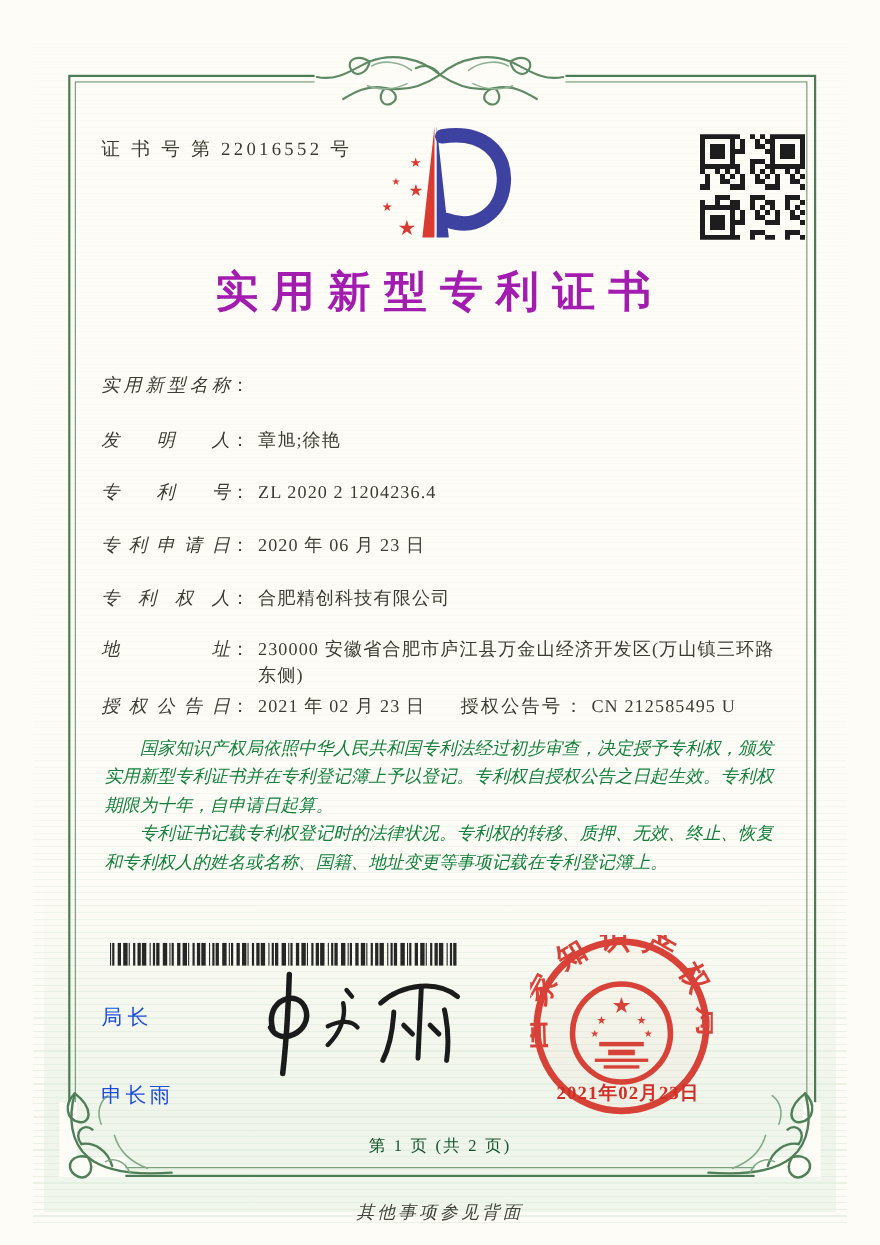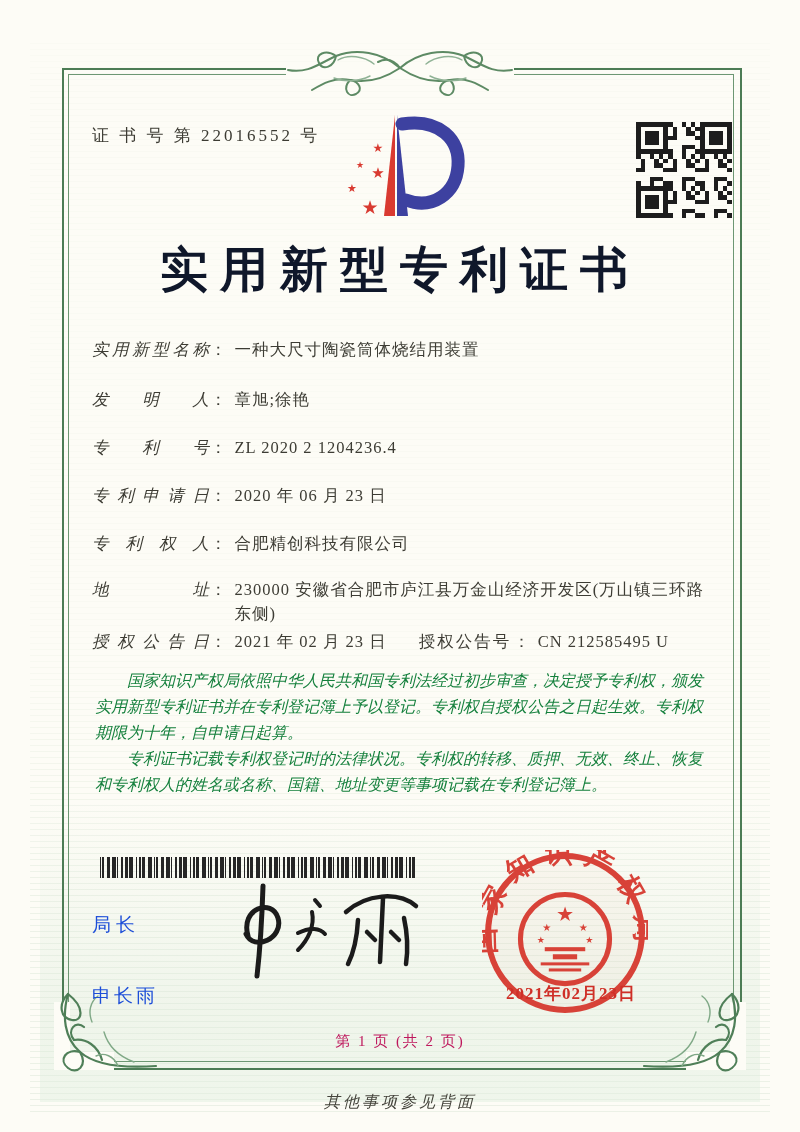--- a/index.html
+++ b/index.html
@@ -28,21 +28,21 @@
     border:1px solid #6d9773;z-index:1;}
   .deco{position:absolute;z-index:2;pointer-events:none;}
   .deco svg{display:block;}
 
   .cert-number{position:absolute;left:92px;top:124px;z-index:3;
     font-size:17px;letter-spacing:3px;color:#3c3b33;}
   .logo{position:absolute;left:336px;top:112px;width:132px;height:112px;z-index:3;}
   .qr{position:absolute;left:636px;top:122px;width:96px;height:96px;z-index:3;}
 
   .title{position:absolute;left:0;top:238px;width:800px;text-align:center;z-index:3;
-    font-size:48px;font-weight:700;letter-spacing:12px;color:#0f172a;}
+    font-size:39px;font-weight:700;letter-spacing:12px;color:#a21caf;}
 
   .fields{position:absolute;left:92px;top:338px;width:620px;z-index:3;font-size:16.5px;color:#3d3c34;}
   .frow{position:absolute;left:0;display:flex;align-items:flex-start;line-height:24px;}
   .frow .lbl{display:inline-block;width:118px;text-align:justify;text-align-last:justify;letter-spacing:1px;flex:none;font-style:italic;}
   .frow .col{flex:none;margin-right:8px;}
   .frow .val{display:inline-block;max-width:470px;letter-spacing:1px;}
   .r0{top:0px;} .r1{top:50px;} .r2{top:98px;} .r3{top:146px;}
   .r4{top:194px;} .r5{top:240px;} .r6{top:292px;}
   .gaz{margin-left:32px;display:flex;}
   .gaz .lbl2{letter-spacing:2px;margin-right:2px;}
@@ -56,21 +56,21 @@
     font-family:Liberation Sans, sans-serif;}
   .officials .pos{letter-spacing:5px;margin-bottom:12px;}
   .officials .nm{letter-spacing:3px;margin-top:45px;}
   .signature{position:absolute;left:218px;top:878px;width:205px;height:112px;z-index:4;}
 
   .seal{position:absolute;left:482px;top:850px;width:166px;height:166px;z-index:4;opacity:.93;}
   .seal-date{position:absolute;left:486px;top:982px;width:170px;z-index:5;text-align:center;
     color:#cf2f27;font-size:17px;font-weight:600;letter-spacing:1px;}
 
   .page-info{position:absolute;left:0;top:1032px;width:800px;text-align:center;z-index:3;
-    font-size:15px;letter-spacing:2px;color:#be185d;}
+    font-size:15px;letter-spacing:2px;color:#14532d;}
   .back-note{position:absolute;left:0;top:1080px;width:800px;text-align:center;z-index:3;
     font-size:16px;letter-spacing:3px;color:#45443c;font-style:italic;margin-top:12px;}
 </style>
 </head>
 <body>
 
 <div class="stripes"></div>
 <div class="tint-bottom"></div>
 
 <div class="frame-outer"></div>
@@ -371,21 +371,20 @@
       <rect x="20" y="20" width="1" height="1" fill="#1d1d1d"></rect>
     </svg>
 </div>
 
 <div class="title">实用新型专利证书</div>
 
 <div class="fields">
   <div class="frow r0">
     <span class="lbl">实用新型名称</span>
       <span class="col">：</span>
-    <span class="val">一种大尺寸陶瓷筒体烧结用装置</span>
   </div>
   <div class="frow r1">
     <span class="lbl">发明人</span>
       <span class="col">：</span>
     <span class="val">章旭;徐艳</span>
   </div>
   <div class="frow r2">
     <span class="lbl">专利号</span>
       <span class="col">：</span>
     <span class="val">ZL 2020 2 1204236.4</span>

